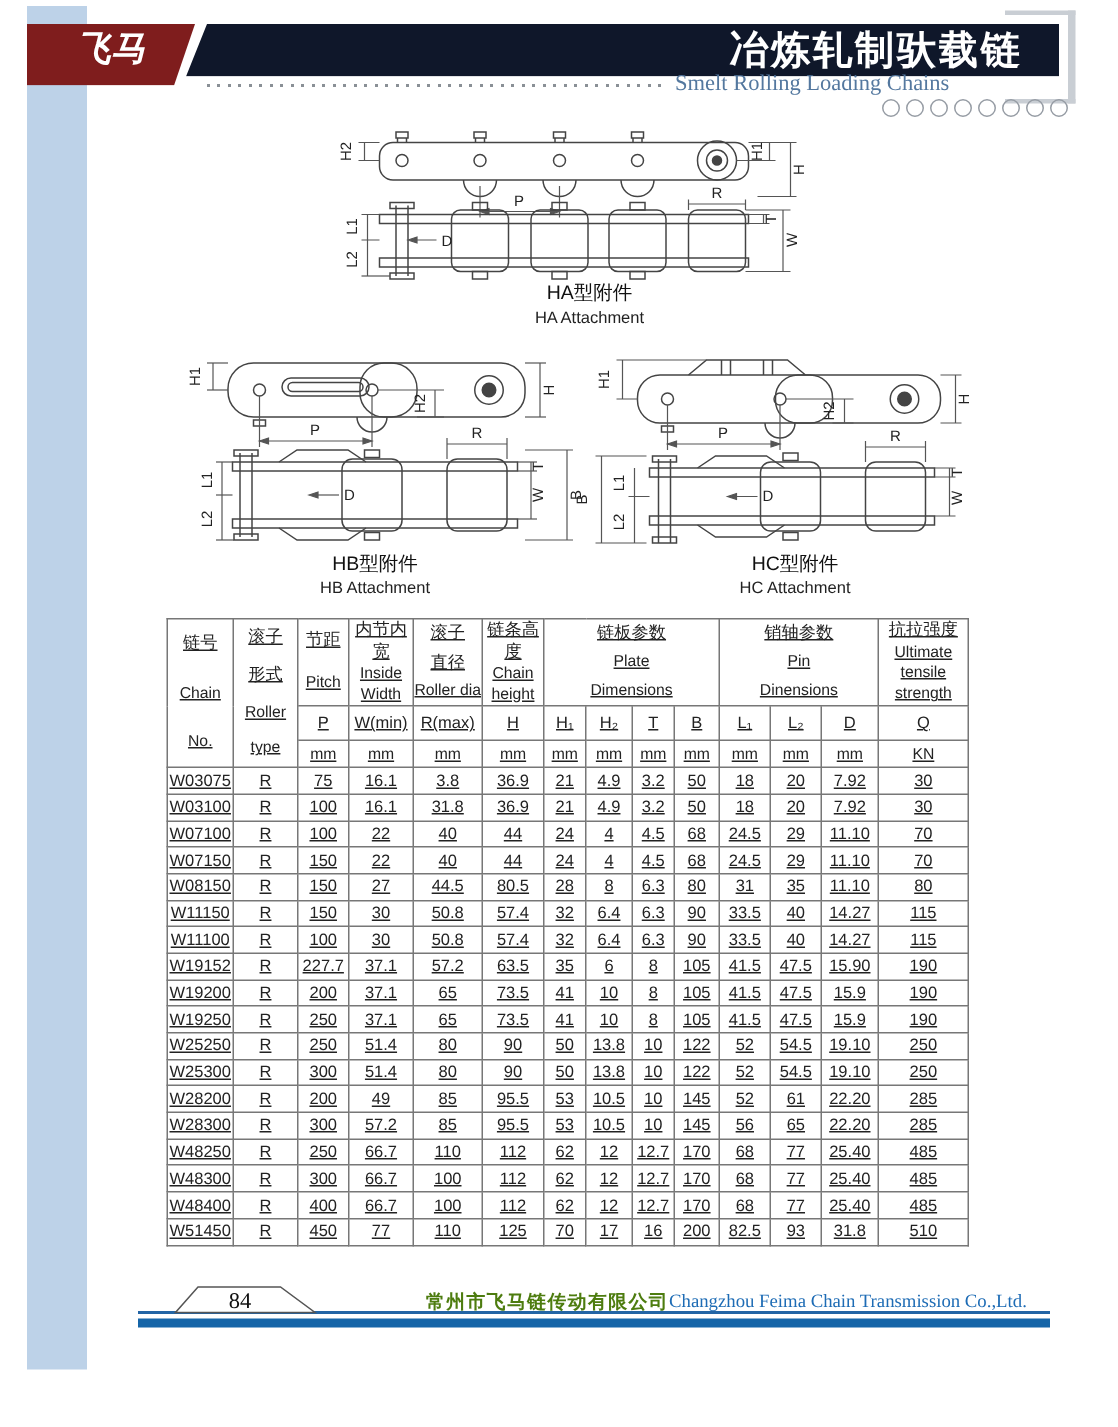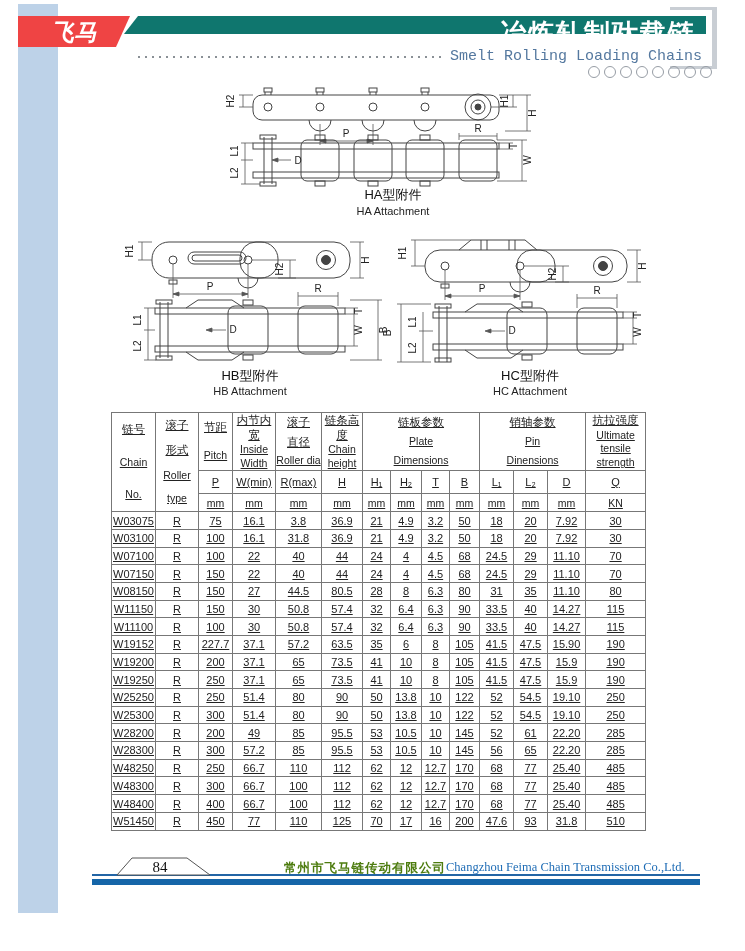--- a/index.html
+++ b/index.html
@@ -1,33 +1,33 @@
 <!DOCTYPE html>
 <html><head>
 <meta charset="utf-8">
 <style>
   html,body{margin:0;padding:0;background:#fff;}
   .page{position:relative;width:745px;height:951px;background:#fff;overflow:hidden;
         font-family:"Liberation Sans",sans-serif;color:#222;}
   
   .side-strip{position:absolute;left:18px;top:4px;width:40px;height:909px;background:#bdd2e8;}
   
-  .logo-flag{position:absolute;left:18px;top:16px;width:112px;height:31px;background:#ef4444;
+  .logo-flag{position:absolute;left:18px;top:16px;width:112px;height:41px;background:#7f1d1d;
              clip-path:polygon(0 0,100% 0,calc(100% - 14px) 100%,0 100%);
              color:#fff;font-family:"Liberation Serif",serif;font-style:italic;font-weight:bold;
              font-size:23px;line-height:33px;text-align:center;}
-  .title-banner{position:absolute;left:124px;top:16px;width:582px;height:18px;background:#0f766e;
+  .title-banner{position:absolute;left:124px;top:16px;width:582px;height:35px;background:#0f172a;
              clip-path:polygon(14px 0,100% 0,100% 100%,0 100%);box-sizing:border-box;
              color:#fff;font-size:26px;font-weight:bold;letter-spacing:2px;line-height:35px;
-             text-align:right;padding-right:10px;}
+             text-align:right;padding-right:24px;}
   .bracket{position:absolute;left:670px;top:7px;width:42px;height:56px;
              border-right:5px solid #c9ced4;border-top:3px solid #c9ced4;border-bottom:3px solid #c9ced4;}
   .dots-line{position:absolute;left:138px;top:56px;width:308px;height:2px;
              background:repeating-linear-gradient(to right,#8a9096 0 2px,transparent 2px 7px);}
-  .subtitle{position:absolute;left:450px;top:48px;font-family:Liberation Mono, monospace;
+  .subtitle{position:absolute;left:450px;top:48px;font-family:Liberation Serif, serif;
              font-size:15px;color:#54789f;}
   .circle-row{position:absolute;left:588px;top:66px;display:flex;gap:4px;}
   .circle-row span{width:10px;height:10px;border:1.5px solid #979da5;border-radius:50%;display:block;}
   
   .drawing{position:absolute;}
   .drawing svg{display:block;}
   svg text{font-family:"Liberation Sans",sans-serif;font-size:10px;fill:#222;}
   svg text.cap-cn{font-size:13px;fill:#111;}
   svg text.cap-en{font-size:11px;fill:#222;}
   
@@ -723,21 +723,21 @@
           <td>W51450</td>
           <td>R</td>
           <td>450</td>
           <td>77</td>
           <td>110</td>
           <td>125</td>
           <td>70</td>
           <td>17</td>
           <td>16</td>
           <td>200</td>
-          <td>47.6</td>
+          <td>82.5</td>
           <td>93</td>
           <td>31.8</td>
           <td>510</td>
         </tr>
       </tbody>
   </table>
 
   <div class="footer-thin-line"></div>
   <div class="footer-bar"></div>
   <div class="page-num-wrap">

